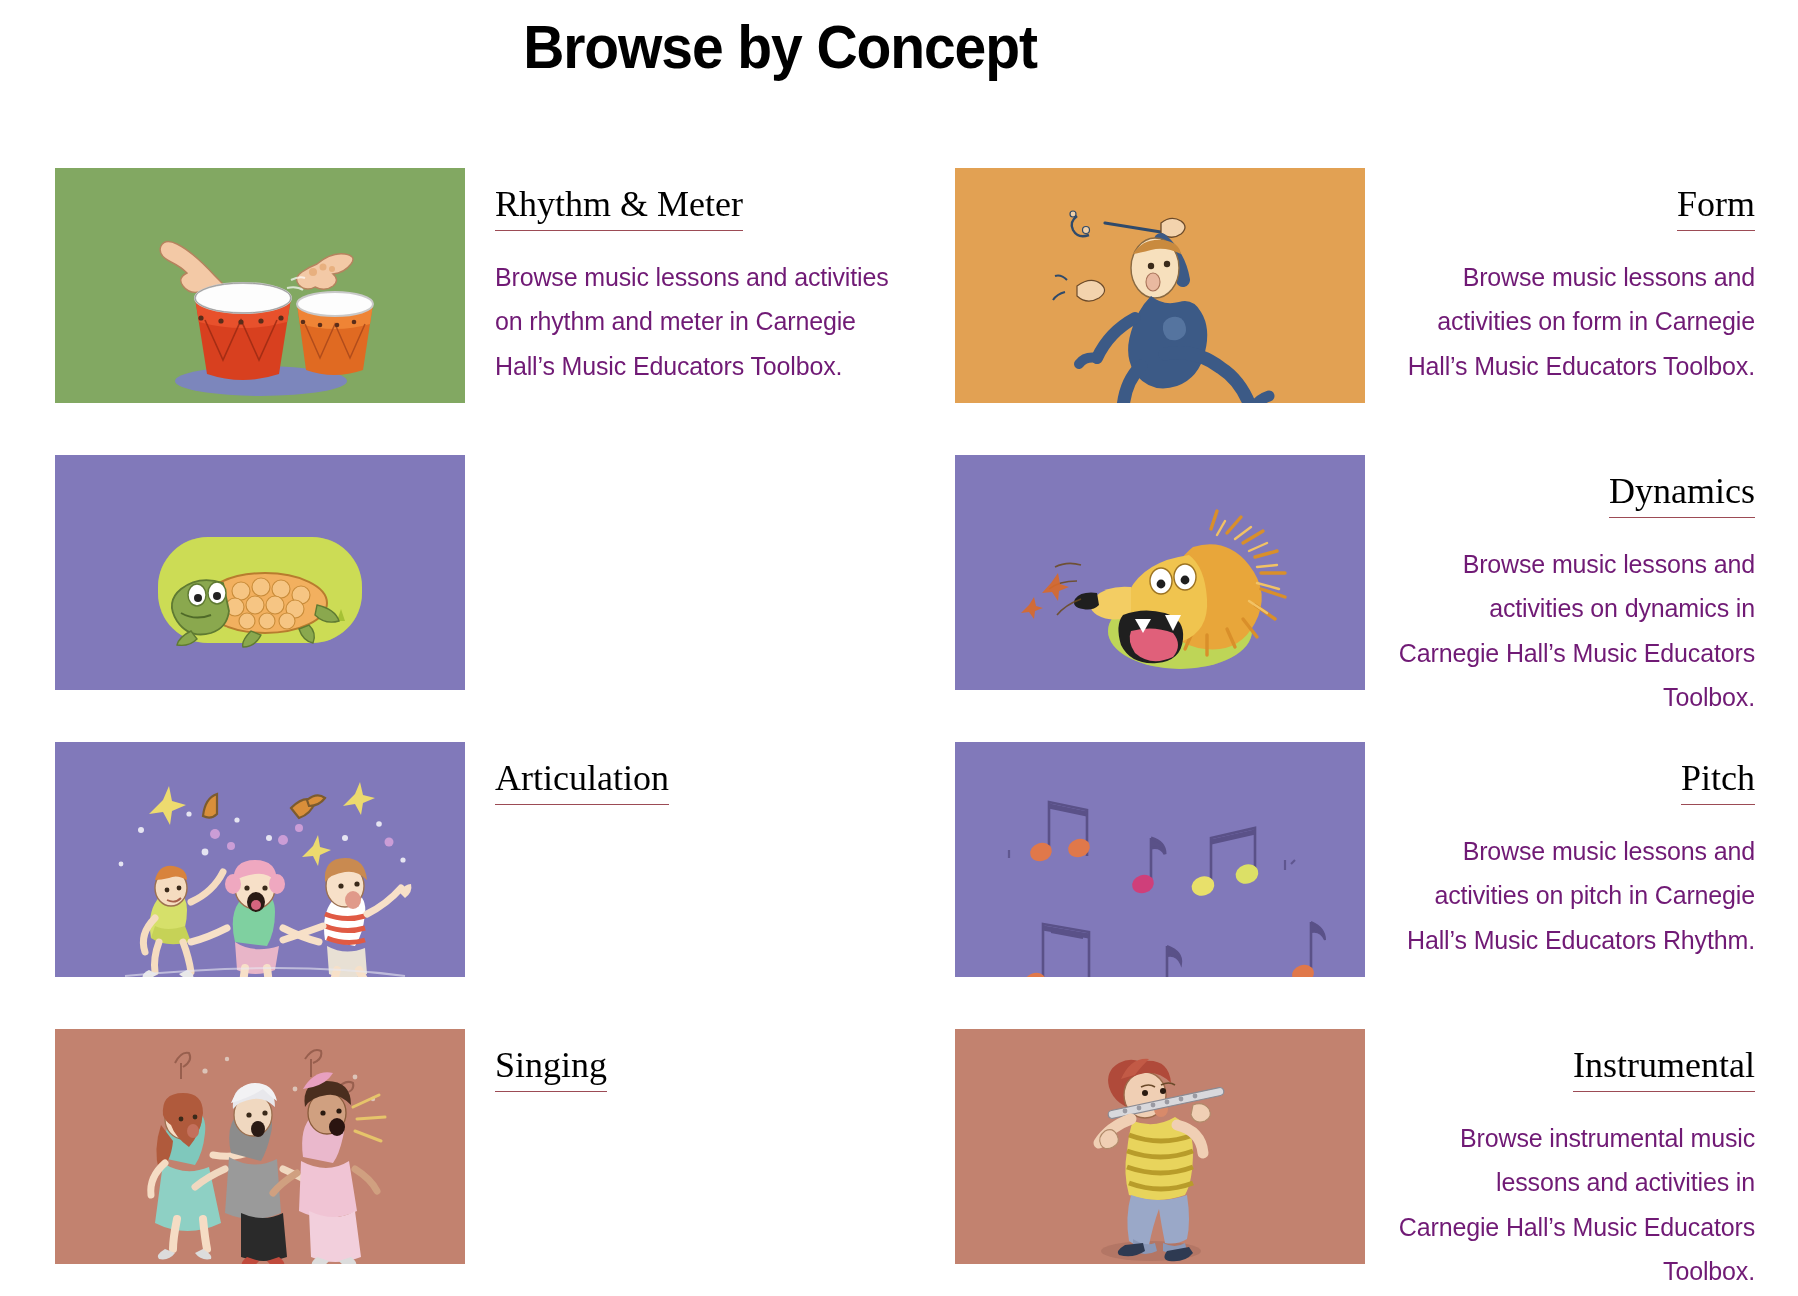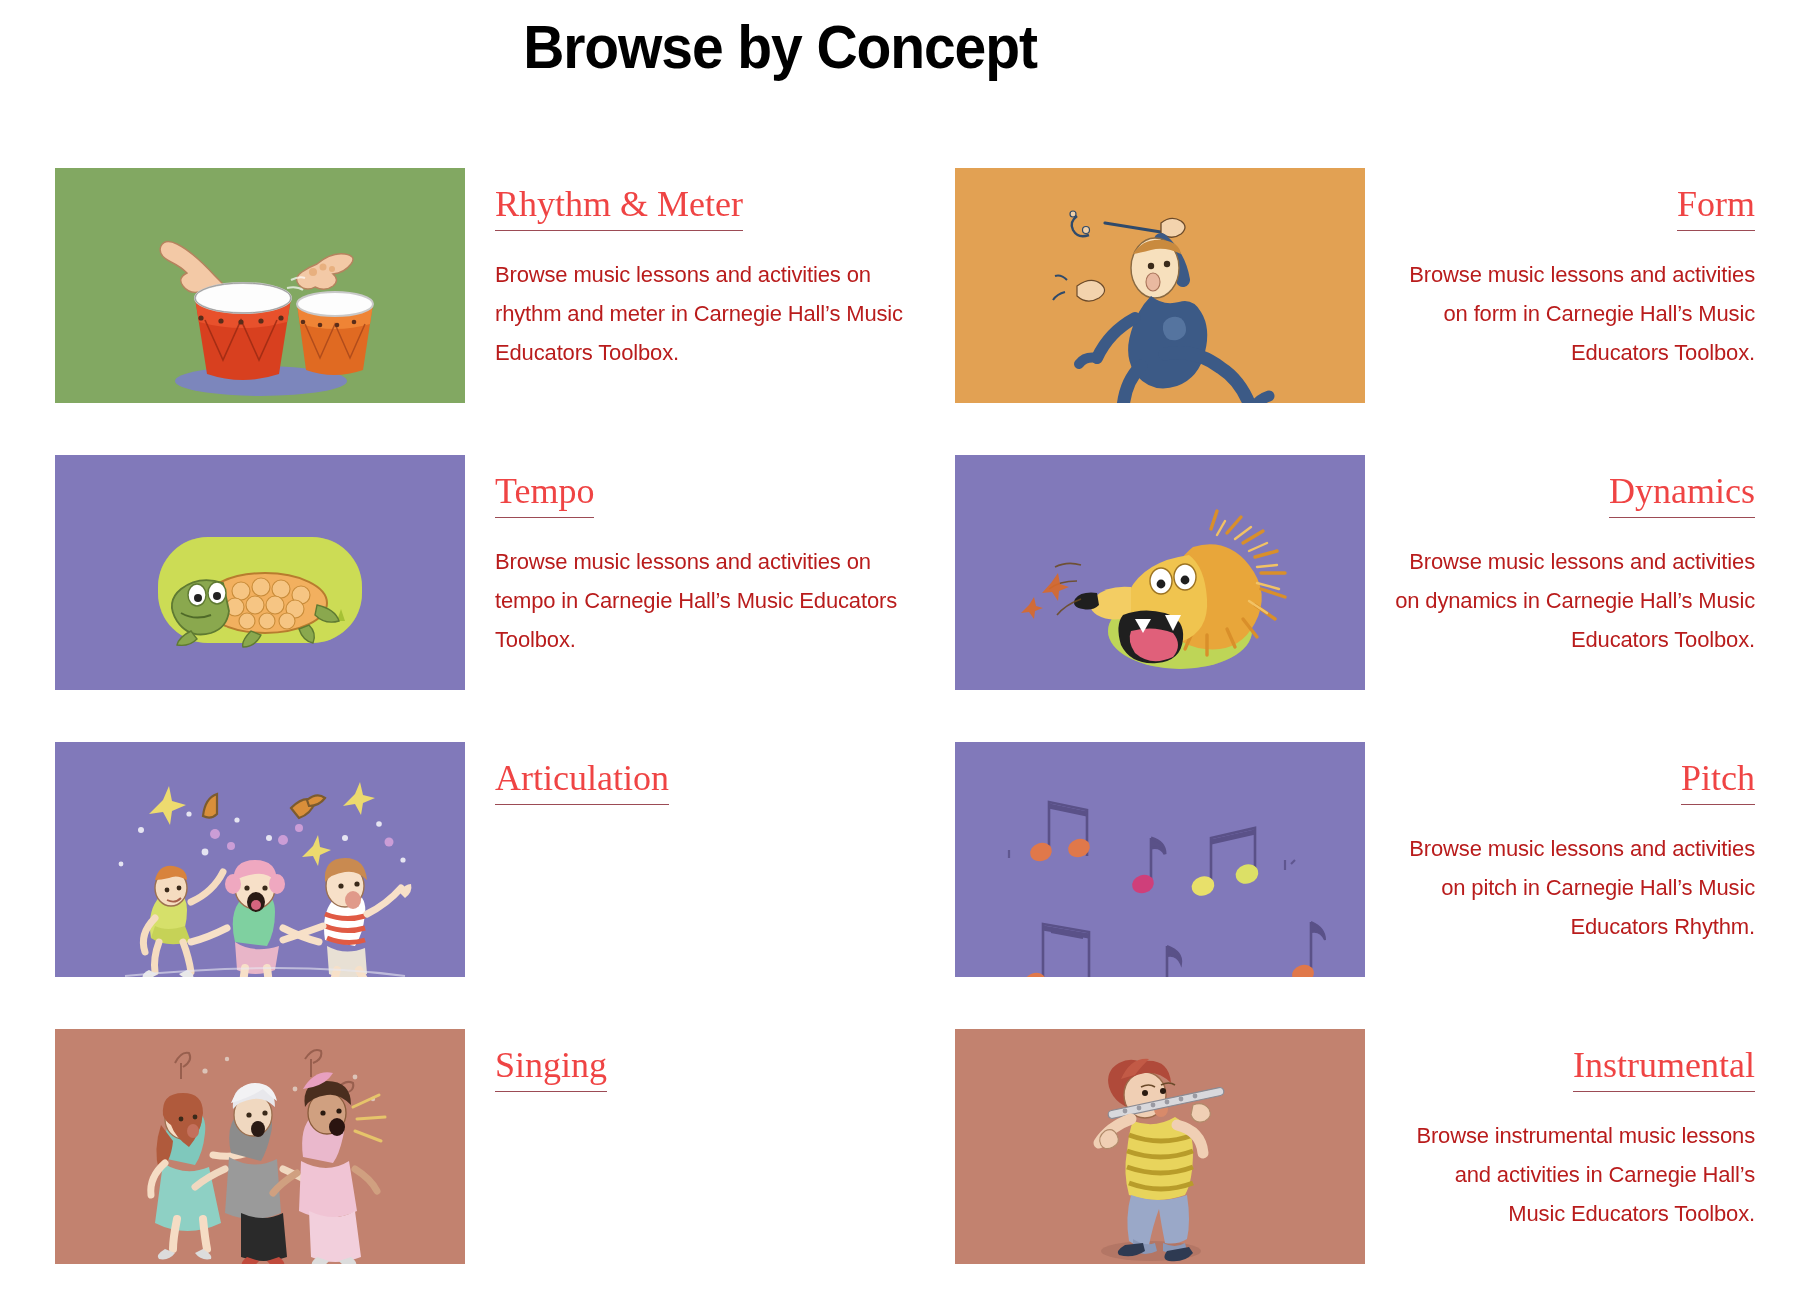--- a/index.html
+++ b/index.html
@@ -65,34 +65,34 @@
     padding-left: 30px;
     padding-top: 18px;
     width: 440px;
   }
 
   .card-title {
     font-family: "Liberation Serif", serif;
     font-size: 36px;
     font-weight: 400;
     line-height: 1.05;
-    color: #ef4444;
+    color: #000000;
     margin: 0 0 8px 0;
     display: inline-block;
     border-bottom: 1.5px solid #9c4b55;
     padding-bottom: 6px;
     text-decoration: none;
     cursor: pointer;
   }
 
   .card-desc {
     font-family: "Liberation Sans", sans-serif;
-    font-size: 22px;
+    font-size: 25px;
     line-height: 1.78;
-    color: #b91c1c;
+    color: #701a75;
     margin: 16px 0 0 0;
     max-width: 420px;
     letter-spacing: -0.15px;
   }
 
   .col-right .card-body { width: 400px; text-align: right; }
   .col-right .card-desc { max-width: 380px; }
 </style>
 </head>
 <body>
@@ -231,24 +231,20 @@
             <ellipse cx="162" cy="138" rx="9" ry="11" fill="#ffffff" stroke="#5f7a32" stroke-width="1.4"></ellipse>
             <circle cx="143" cy="143" r="4" fill="#222"></circle>
             <circle cx="162" cy="141" r="4" fill="#222"></circle>
             <path d="M126 158 q14 8 30 2" stroke="#4f6a28" stroke-width="2" fill="none"></path>
             <path d="M136 176 q-12 6 -14 14 q12 2 20 -6 z" fill="#8aa84e" stroke="#5f7a32" stroke-width="1.4"></path>
             <path d="M196 176 q-10 10 -8 16 q12 0 18 -12 z" fill="#8aa84e" stroke="#5f7a32" stroke-width="1.4"></path>
             <path d="M244 174 q4 12 14 14 q4 -10 -4 -18 z" fill="#8aa84e" stroke="#5f7a32" stroke-width="1.4"></path>
           </g>
         </svg>
       </a>
-      <div class="card-body">
-        <a class="card-title">Tempo</a>
-        <p class="card-desc">Browse music lessons and activities on tempo in Carnegie Hall’s Music Educators Toolbox.</p>
-      </div>
     </div>
 
     <div class="card col-right">
       <a class="thumb">
         <svg viewBox="0 0 410 235" xmlns="http://www.w3.org/2000/svg">
           <rect width="410" height="235" fill="#8179ba"></rect>
           <g>
             <ellipse cx="225" cy="176" rx="72" ry="38" fill="#b6cf4e"></ellipse>
             <ellipse cx="225" cy="176" rx="72" ry="38" fill="#c8dc63" opacity="0.45"></ellipse>
             <path d="M238 92 q34 -10 56 18 q22 28 6 58 q-16 30 -50 26 q-34 -4 -44 -34 q-10 -32 16 -50 q8 -12 16 -18z" fill="#e8a63a"></path>

